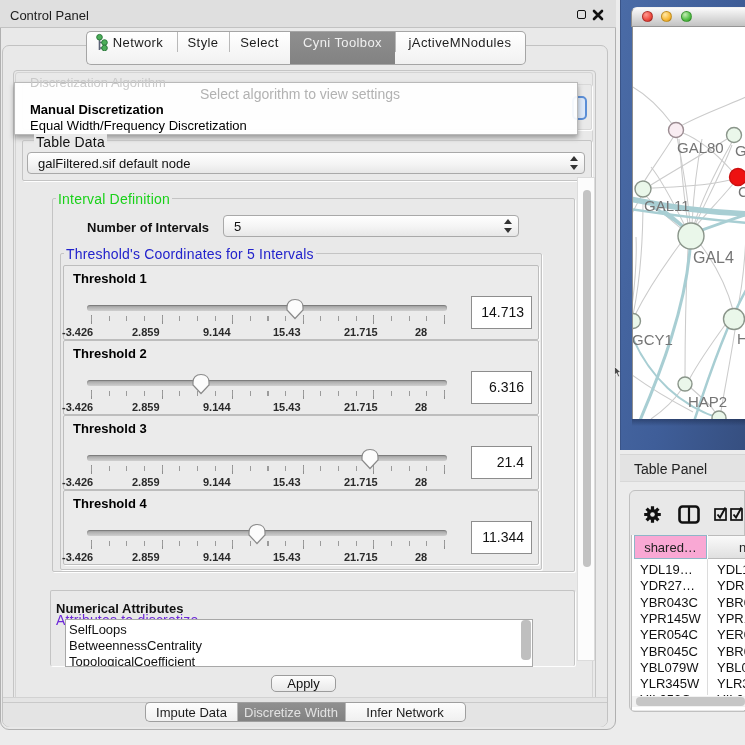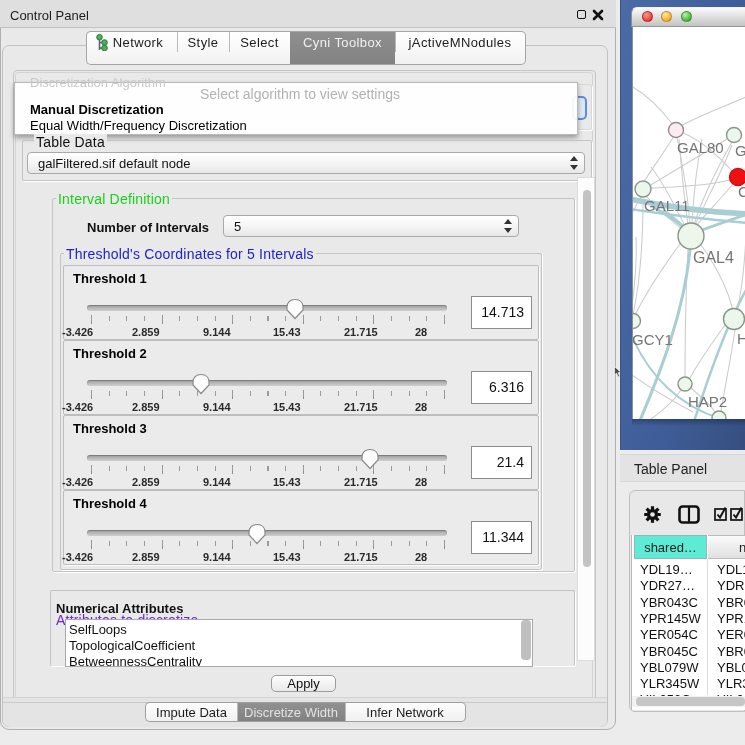--- a/index.html
+++ b/index.html
@@ -186,22 +186,22 @@
  <div class="lb" style="left:351px">28</div>
  <div class="vbox">11.344</div>
     </div>
   </div>
 
 <div class="grp" style="left:50px;top:590px;width:525px;height:76px;border-bottom:none"></div>
 <div class="grptitle" style="left:54px;top:612px;color:#6d28d9">Attributes to discretize</div>
 <div class="abs" style="left:56px;top:601px;font-size:13px;font-weight:bold;color:#111">Numerical Attributes</div>
 <div class="abs" id="attrlist">
     <div>SelfLoops</div>
+    <div>BetweennessCentrality</div>
     <div>TopologicalCoefficient</div>
-    <div>BetweennessCentrality</div>
   </div>
 <div class="sbthumb" style="left:521px;top:620px;width:10px;height:40px;background:#bfbfbf"></div>
 <div class="abs" id="applybtn">Apply</div>
 <div class="abs" style="left:3px;top:697px;width:604px;height:30px;background:#e4e4e4;border-top:1px solid #d2d2d2;border-radius:0 0 7px 7px"></div>
 <div class="abs" style="left:3px;top:702px;width:604px;height:1px;background:#c9c9c9"></div>
 
 <div class="btab first" style="left:145px;width:92px">Impute Data</div>
 <div class="btab sel" style="left:237px;width:108px">Discretize Width</div>
 <div class="btab last" style="left:345px;width:121px">Infer Network</div>
 <div class="tabdiv" style="left:237px;top:703px;height:18px"></div>
@@ -296,21 +296,21 @@
 <rect x="1.5" y="1.5" width="19" height="16" rx="3" fill="none" stroke="#111" stroke-width="2.6"></rect>
 <path d="M11,2 L11,17" stroke="#111" stroke-width="2.2"></path>
 </svg>
 <svg class="abs" style="left:714px;top:506px" width="31" height="16" viewBox="0 0 31 16">
 <rect x="1" y="3" width="11" height="11" fill="none" stroke="#111" stroke-width="1.7"></rect>
 <path d="M3.5,8.5 L6,11.5 L11.5,1.5" stroke="#111" stroke-width="1.9" fill="none"></path>
 <rect x="17" y="3" width="11" height="11" fill="none" stroke="#111" stroke-width="1.7"></rect>
 <path d="M19.5,8.5 L22,11.5 L27.5,1.5" stroke="#111" stroke-width="1.9" fill="none"></path>
 </svg>
 <div class="abs" id="tablewhite"></div>
-<div class="hdr" style="left:634px;width:73px;background:#5eead4;border:1px solid #8fb6c8">shared…</div>
+<div class="hdr" style="left:634px;width:73px;background:#f9a8d4;border:1px solid #8fb6c8">shared…</div>
 <div class="hdr" style="left:708px;width:37px;background:linear-gradient(#fafafa,#e0e0e0);border-top:1px solid #bbb;border-bottom:1px solid #bbb;text-align:left;padding-left:31px">na</div>
 <div class="abs" style="left:707px;top:559px;width:1px;height:136px;background:#dcdcdc"></div>
 <div id="rows">
     <div class="row" style="left:631px;top:561px">
       <span class="c1">YDL19…</span>
       <span class="c2">YDL1</span>
     </div>
     <div class="row" style="left:631px;top:577.3px">
       <span class="c1">YDR27…</span>
       <span class="c2">YDR2</span>

